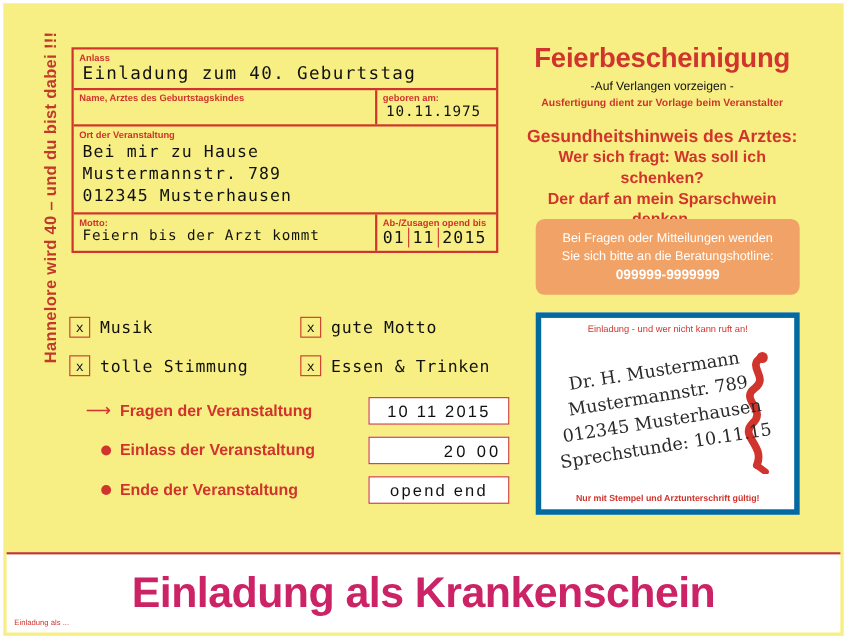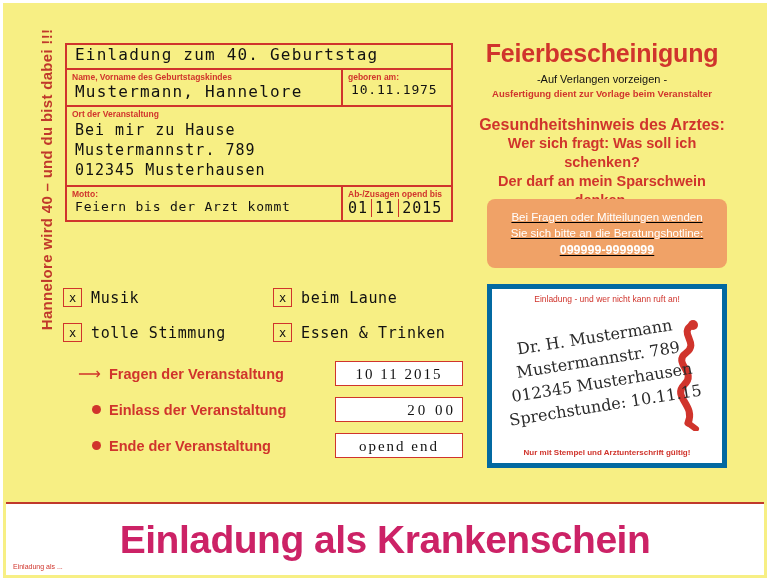--- a/index.html
+++ b/index.html
@@ -170,21 +170,21 @@
     color: #d0342c;
     font-weight: bold;
     font-size: 14.5px;
     flex: 1 1 auto;
   }
   .bfield {
     width: 128px;
     height: 25px;
     border: 1px solid #d0342c;
     background: #ffffff;
-    font-family: Liberation Serif, serif;
+    font-family: Liberation Sans, sans-serif;
     font-size: 15px;
     color: #111111;
     letter-spacing: 2px;
     text-align: center;
     line-height: 25px;
     box-sizing: border-box;
   }
   .bfield.right { text-align: right; padding-right: 6px; letter-spacing: 3px; }
 
   
@@ -227,21 +227,20 @@
   .contact-box {
     position: absolute;
     left: 484px;
     top: 196px;
     width: 240px;
     background: #f0a267;
     border-radius: 8px;
     padding: 10px 8px 11px 8px;
     box-sizing: border-box;
     text-align: center;
-    text-decoration: underline;
   }
   .contact-line {
     color: #ffffff;
     font-size: 11.5px;
     line-height: 16px;
   }
   .contact-phone {
     color: #ffffff;
     font-size: 12.5px;
     font-weight: bold;
@@ -326,27 +325,27 @@
 </head>
 <body>
 
 <div class="page">
 
   <div class="side-title">Hannelore wird 40 – und du bist dabei !!!</div>
 
   <div class="form-card">
 
     <div class="frow">
+      <div class="flabel">Anlass</div>
       <div class="fvalue">Einladung zum 40. Geburtstag</div>
     </div>
 
     <div class="frow split">
       <div class="left-cell">
-        <div class="flabel">Name, Vorname des Geburtstagskindes</div>
-        <div class="fvalue">Mustermann, Hannelore</div>
+        <div class="flabel">Name, Arztes des Geburtstagskindes</div>
       </div>
       <div class="right-cell">
         <div class="flabel">geboren am:</div>
         <div class="fvalue small">10.11.1975</div>
       </div>
     </div>
 
     <div class="frow">
       <div class="flabel">Ort der Veranstaltung</div>
       <div class="addr-wrap">
@@ -374,21 +373,21 @@
   </div>
 
   <div class="checks">
     <div class="check-row">
       <div class="check-item first">
         <div class="cbox">x</div>
         <div class="check-label">Musik</div>
       </div>
       <div class="check-item">
         <div class="cbox">x</div>
-        <div class="check-label">beim Laune</div>
+        <div class="check-label">gute Motto</div>
       </div>
     </div>
     <div class="check-row">
       <div class="check-item first">
         <div class="cbox">x</div>
         <div class="check-label">tolle Stimmung</div>
       </div>
       <div class="check-item">
         <div class="cbox">x</div>
         <div class="check-label">Essen &amp; Trinken</div>

